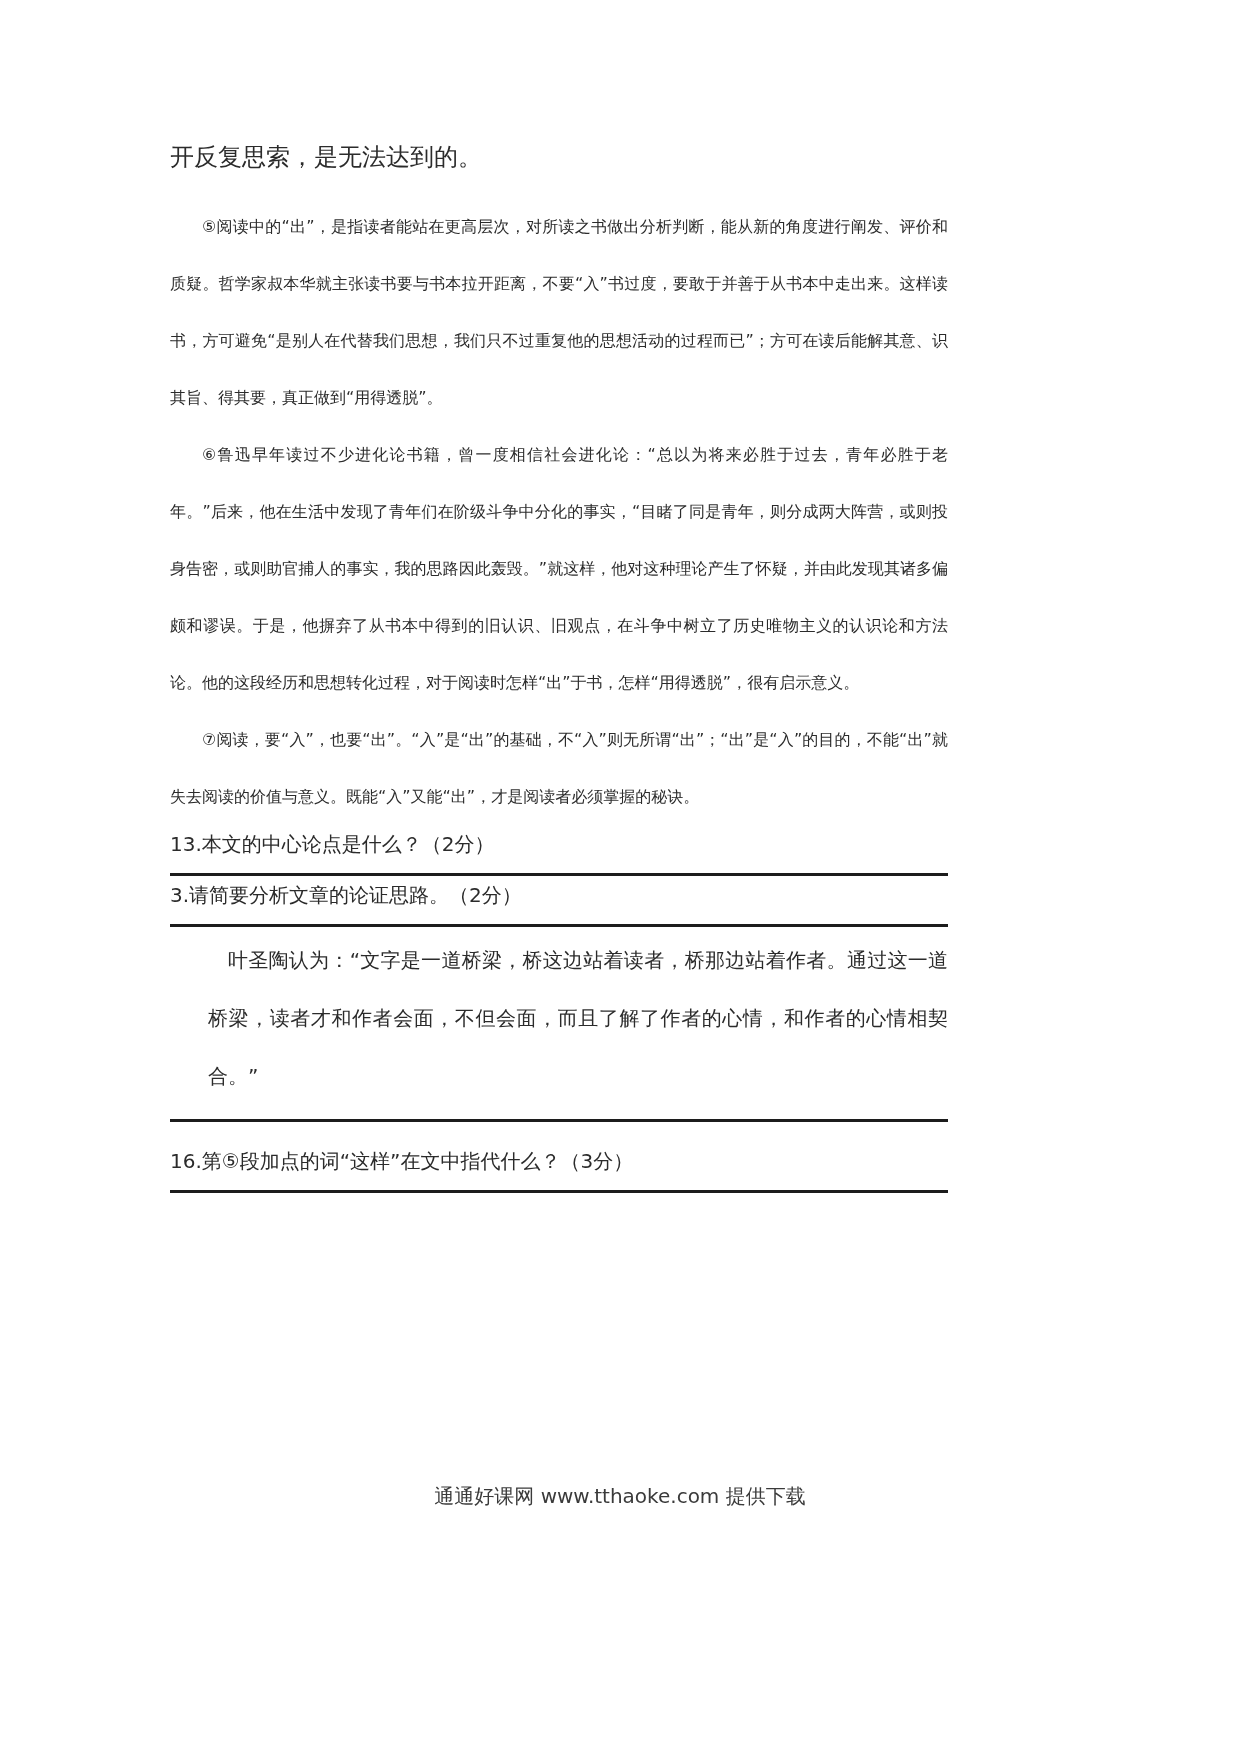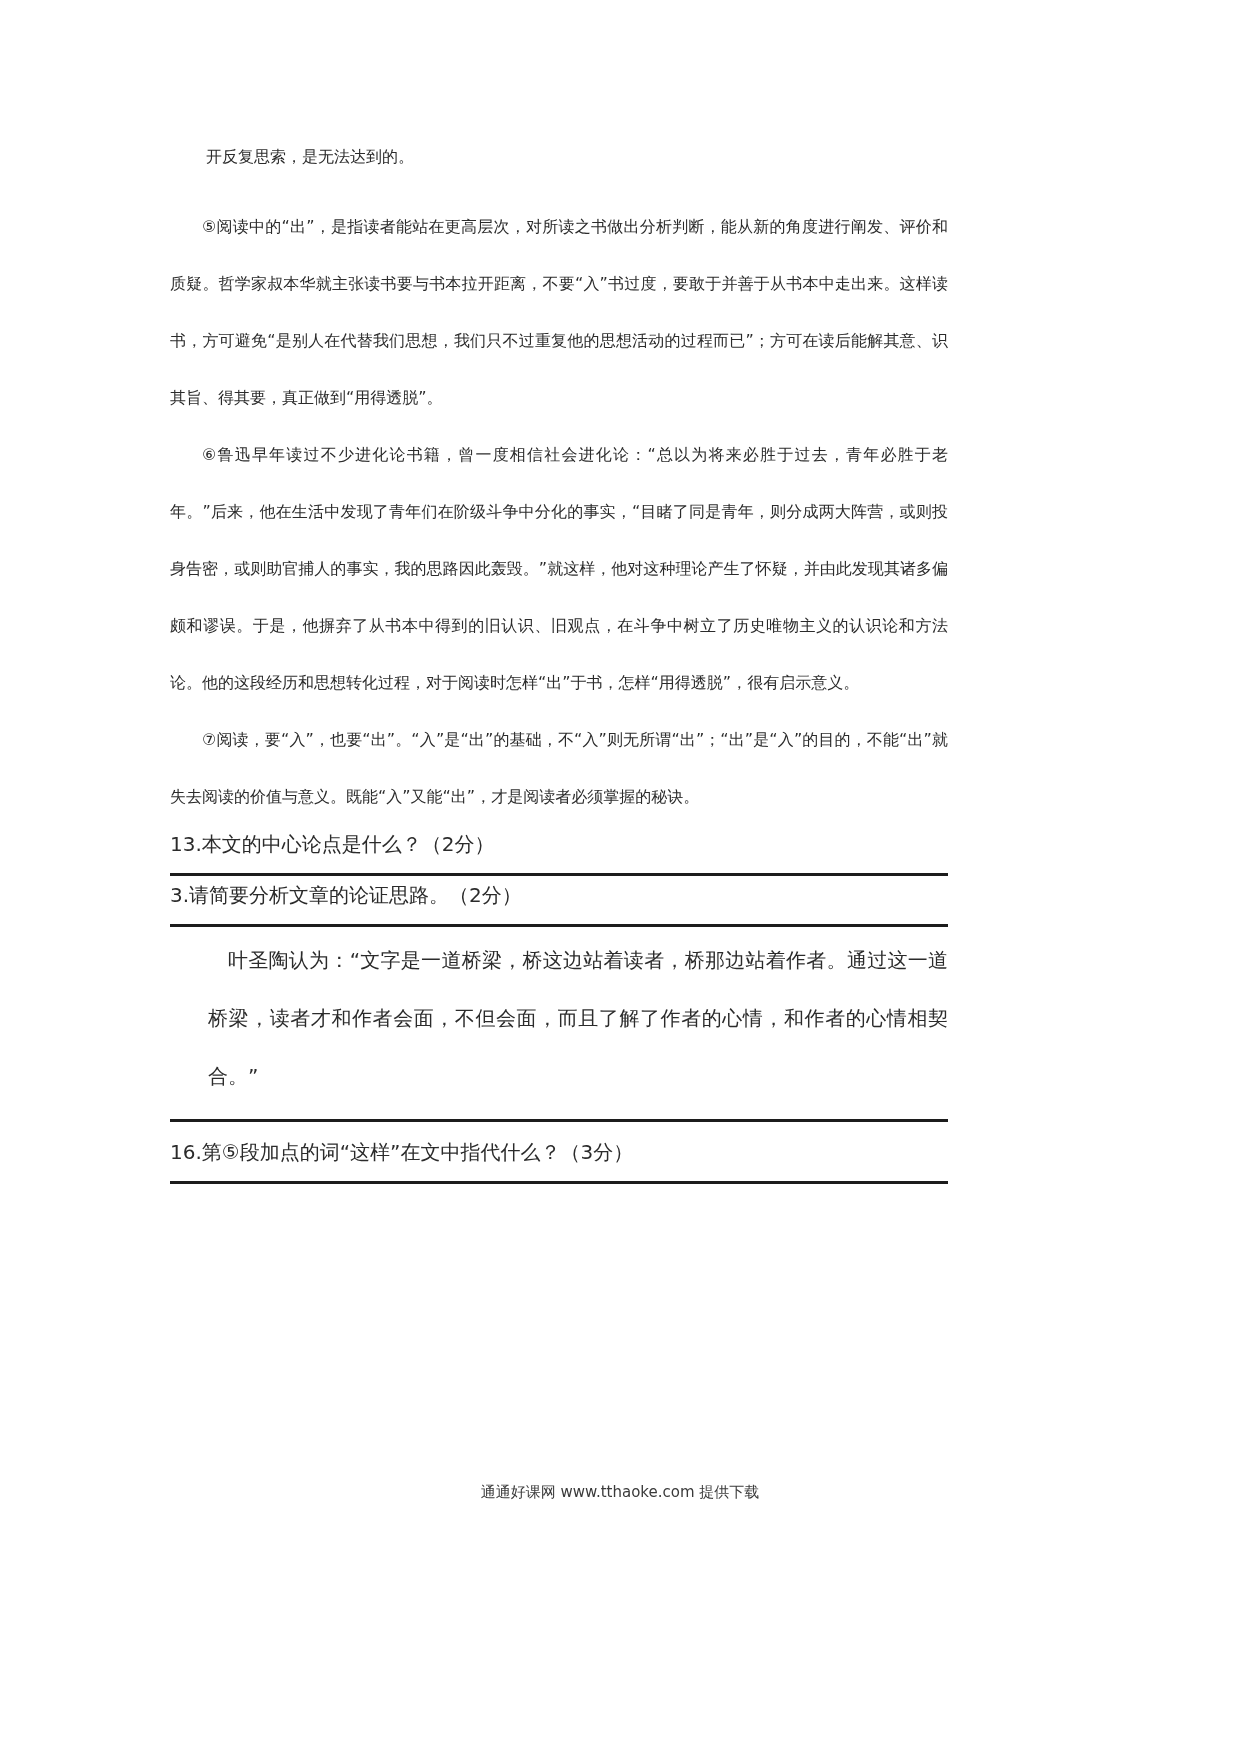--- a/index.html
+++ b/index.html
@@ -13,58 +13,57 @@
     color: #2b2b2b;
     overflow: hidden;
   }
   .content {
     position: absolute;
     left: 170px;
     top: 142px;
     width: 778px;
   }
   .cont-line {
-    font-size: 16px;
+    font-size: 24px;
     line-height: 30px;
     margin-bottom: 26px;
-    margin-left: 36px;
   }
   .para {
     font-size: 16px;
     line-height: 57px;
     text-align: justify;
     text-indent: 2em;
   }
   .question {
     font-size: 20px;
     line-height: 30px;
     margin-top: 4px;
   }
-  .q16, .q17 { margin-top: 15px; }
+  .q16, .q17 { margin-top: 24px; }
   .quote {
     font-size: 20px;
     line-height: 58px;
     text-align: justify;
     padding-left: 38px;
     text-indent: 1em;
     margin-top: 4px;
   }
   .answer-line {
     border: none;
     border-top: 3px solid #1c1c1c;
     margin-top: 14px;
     width: 100%;
   }
   .footer {
     position: absolute;
     left: 0;
     top: 1483px;
     width: 100%;
     text-align: center;
-    font-size: 15px;
+    font-size: 20px;
     color: #3a3a3a;
   }
 </style>
 </head>
 <body>
 
 <div class="page">
   <main class="content">
 
     <p class="cont-line">开反复思索，是无法达到的。</p>

